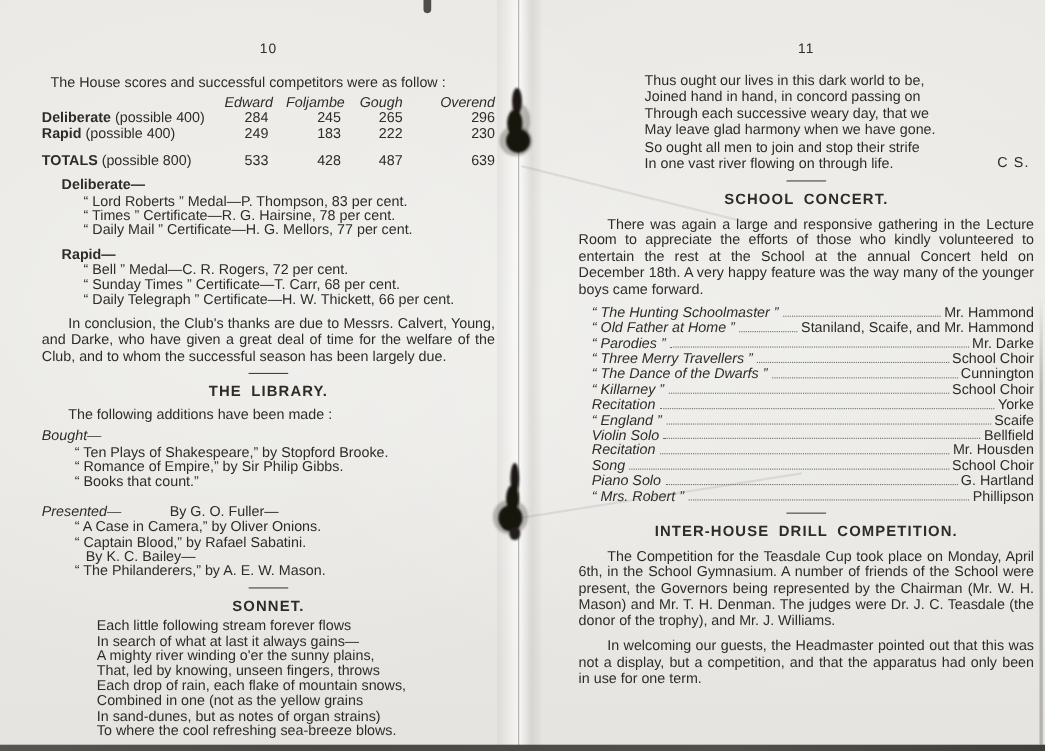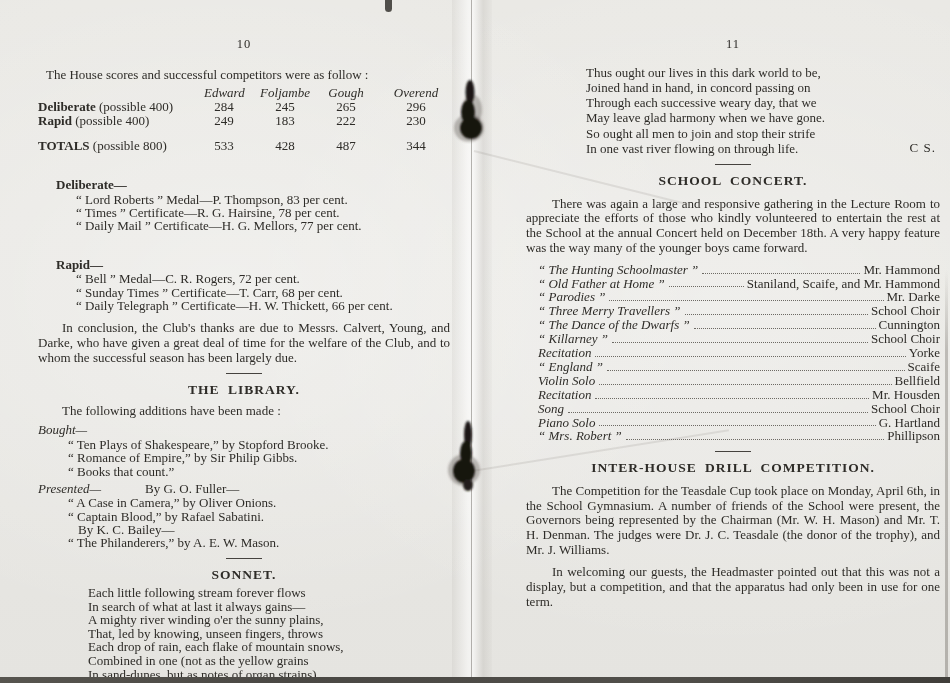--- a/index.html
+++ b/index.html
@@ -2,47 +2,47 @@
 <html><head>
 <meta charset="utf-8">
 <style>
   html,body{margin:0;padding:0;background:#d8d7d3;}
   #scan{
     position:relative;width:950px;height:683px;overflow:hidden;
     background:
       radial-gradient(ellipse 700px 500px at 24% 42%, rgba(255,255,255,0.35), rgba(255,255,255,0) 70%),
       radial-gradient(ellipse 700px 500px at 76% 45%, rgba(255,255,255,0.3), rgba(255,255,255,0) 70%),
       linear-gradient(180deg,#eae9e5 0%,#e8e7e3 60%,#e5e4e0 100%);
-    font-family:Liberation Serif, serif;
+    font-family:Liberation Sans, sans-serif;
     font-size:13px;line-height:14.5px;color:#2e2c28;
   }
   .page{position:absolute;top:0;}
   .page-left{left:38px;width:412px;}
   .page-right{left:526px;width:414px;}
   .page-num{padding-top:37px;text-align:center;font-size:12.5px;letter-spacing:1px;}
   
   .pl-intro{margin-top:16px;text-indent:8px;}
   .score-table{margin-top:4px;}
   .t-row{display:grid;grid-template-columns:150px 56px 66px 56px 84px;line-height:14px;}
   .t-head{font-style:italic;}
-  .t-val{text-align:center;margin-left:16px;}
+  .t-val{text-align:right;margin-left:16px;}
   .bold{font-weight:bold;}
   .t-sum{height:10px;}
   .t-sum .rule{width:36px;border-top:1px solid #55524e;margin:6px auto 0;}
   .t-total{margin-top:1px;}
-  .sub-head{font-weight:bold;margin-left:18px;margin-top:25px;}
+  .sub-head{font-weight:bold;margin-left:18px;margin-top:8px;}
   .cert-item{margin-left:38px;line-height:13.4px;}
   .pl-conclusion{margin-top:8px;text-align:justify;text-indent:24px;line-height:15px;}
   .divider{width:36px;border-top:1px solid #45423e;margin:8px auto 0;}
   .section-heading{margin-top:9px;text-align:center;font-weight:bold;font-size:13.5px;letter-spacing:1px;word-spacing:4px;}
   .lib-intro{margin-top:6px;text-indent:24px;}
   .lib-label{font-style:italic;margin-top:5px;}
   .lib-item{margin-left:30px;line-height:13.3px;}
   .by-line{margin-left:40px;}
-  .presented-row{display:flex;margin-top:4px;text-align:center;}
+  .presented-row{display:flex;margin-top:14px;text-align:center;}
   .presented-row .p-label{font-style:italic;}
   .presented-row .p-by{margin-left:44px;}
   .sonnet-block{margin-left:50px;margin-top:4px;}
   .sonnet-line{line-height:13.6px;}
   
   .poem-block{margin-left:60px;margin-top:13px;position:relative;}
   .poem-line{line-height:15.3px;}
   .poem-attribution{position:absolute;right:4px;bottom:1px;letter-spacing:1px;}
   .body-para{margin-top:8px;text-align:justify;text-indent:26px;line-height:14.7px;}
   .programme{margin-top:7px;margin-left:12px;}
@@ -100,21 +100,21 @@
         <span><span class="rule"></span></span>
         <span><span class="rule"></span></span>
         <span><span class="rule"></span></span>
         <span><span class="rule"></span></span>
       </div>
       <div class="t-row t-total">
         <span class="t-label"><span class="bold">TOTALS</span><span> (possible 800)</span></span>
         <span class="t-val">533</span>
         <span class="t-val">428</span>
         <span class="t-val">487</span>
-        <span class="t-val">344</span>
+        <span class="t-val">639</span>
       </div>
     </div>
 
     <div class="sub-head">Deliberate—</div>
     <div class="cert-item">“ Lord Roberts ” Medal—P. Thompson, 83 per cent.</div>
     <div class="cert-item">“ Times ” Certificate—R. G. Hairsine, 78 per cent.</div>
     <div class="cert-item">“ Daily Mail ” Certificate—H. G. Mellors, 77 per cent.</div>
 
     <div class="sub-head">Rapid—</div>
     <div class="cert-item">“ Bell ” Medal—C. R. Rogers, 72 per cent.</div>

